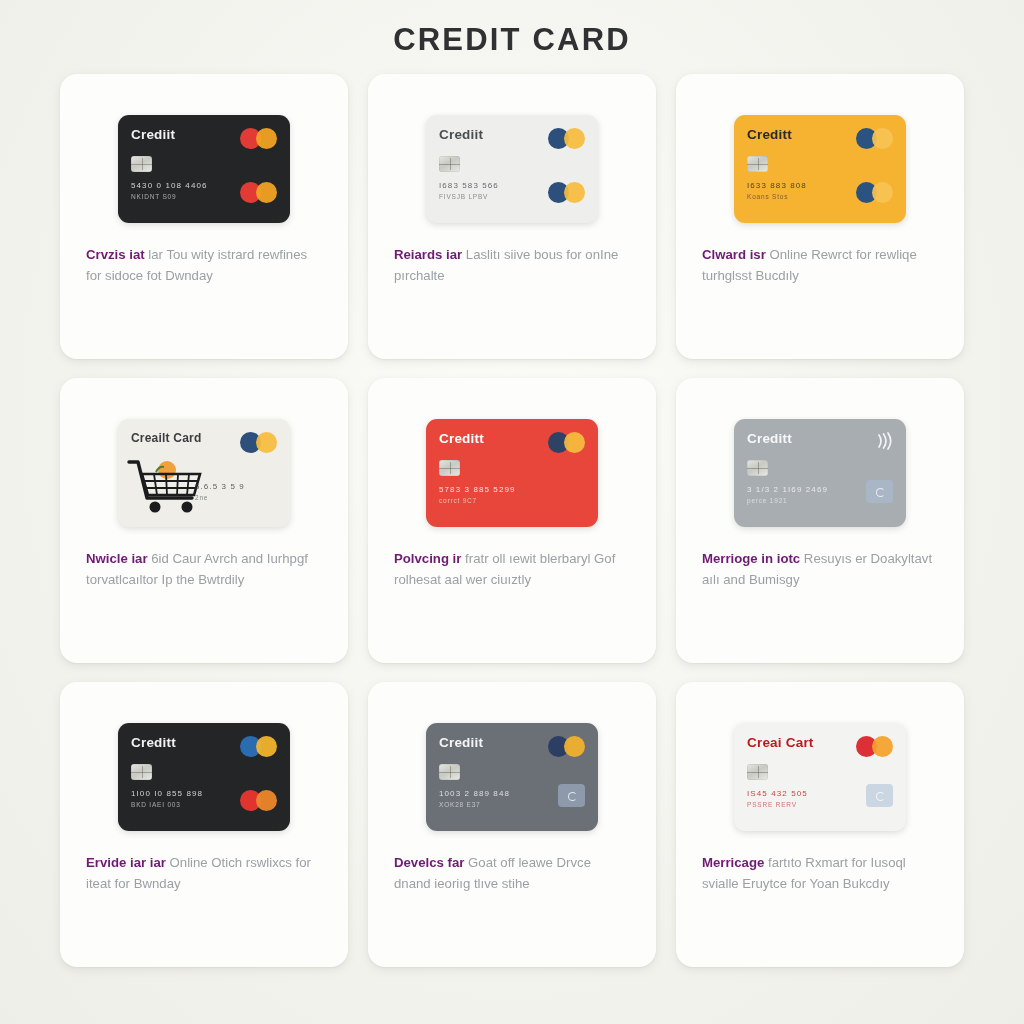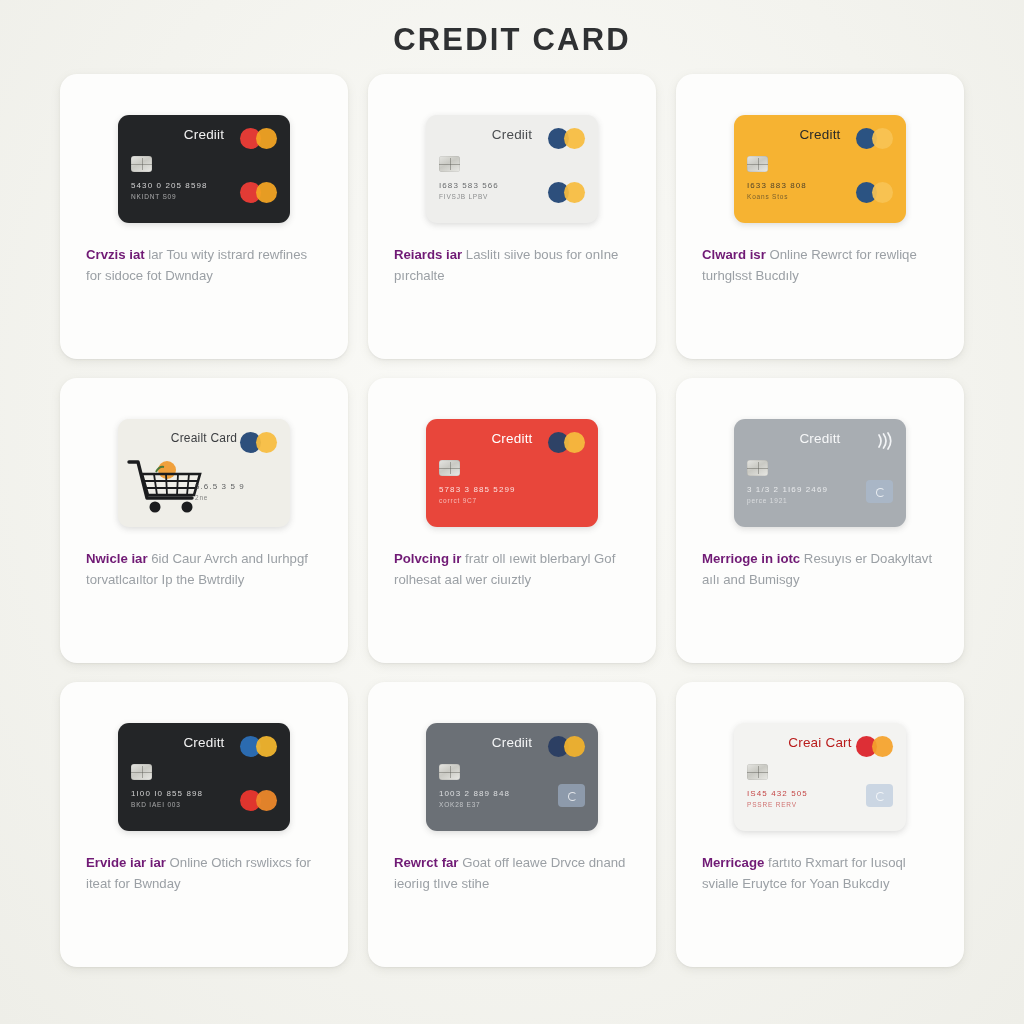--- a/index.html
+++ b/index.html
@@ -68,25 +68,24 @@
     border-radius: 11px;
     position: relative;
     box-sizing: border-box;
     padding: 11px 13px;
     box-shadow: 0 2px 6px rgba(60,60,60,0.17);
     overflow: hidden;
   }
 
   .cc-brandname {
     font-size: 13.5px;
-    font-weight: normal;
+    font-weight: bold;
     letter-spacing: 0.2px;
     line-height: 1;
     margin: 2px 0 0 0;
-    text-align: center;
   }
 
   .cc-chip {
     width: 21px;
     height: 16px;
     border-radius: 3px;
     margin-top: 14px;
     position: relative;
     background: linear-gradient(150deg, #e6e6e2 0%, #c9c9c3 45%, #e9e9e5 100%);
     box-shadow: inset 0 0 0 0.5px rgba(0,0,0,0.12);
@@ -204,21 +203,21 @@
 
 <h1 class="page-title">CREDIT CARD</h1>
 
 <div class="grid">
 
   <div class="panel">
     <div class="card-wrap">
       <div class="cc t-dark">
         <div class="cc-brandname">Crediit</div>
         <div class="cc-chip"></div>
-        <div class="cc-number">5430 0 205 8598</div>
+        <div class="cc-number">5430 0 108 4406</div>
         <div class="cc-holder">NKIDNT S09</div>
         <div class="cc-mark top">
           <span class="c l" style="background:#e23b35"></span>
             <span class="c r" style="background:#f5a623"></span>
         </div>
         <div class="cc-mark bottom">
           <span class="c l" style="background:#e23b35"></span>
             <span class="c r" style="background:#f5a623"></span>
         </div>
       </div>
@@ -374,21 +373,21 @@
         <div class="cc-number">1003 2 889 848</div>
         <div class="cc-holder">XOK28 E37</div>
         <div class="cc-mark top">
           <span class="c l" style="background:#2c3f63"></span>
             <span class="c r" style="background:#f3b32c"></span>
         </div>
         <div class="cc-pad"></div>
       </div>
     </div>
     <div class="desc">
-      <b>Rewrct far</b>
+      <b>Develcs far</b>
       <span>Goat off leawe Drvce dnand ieoriıg tlıve stihe</span>
     </div>
   </div>
 
   <div class="panel">
     <div class="card-wrap">
       <div class="cc t-white">
         <div class="cc-brandname">Creai Cart</div>
         <div class="cc-chip"></div>
         <div class="cc-number">IS45 432 505</div>

